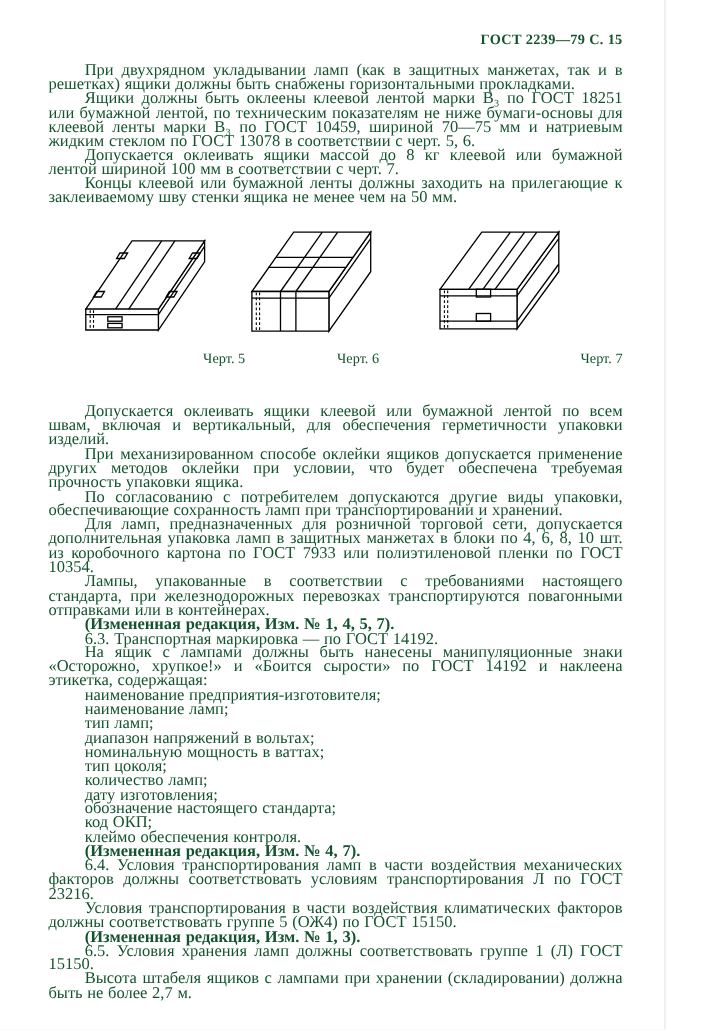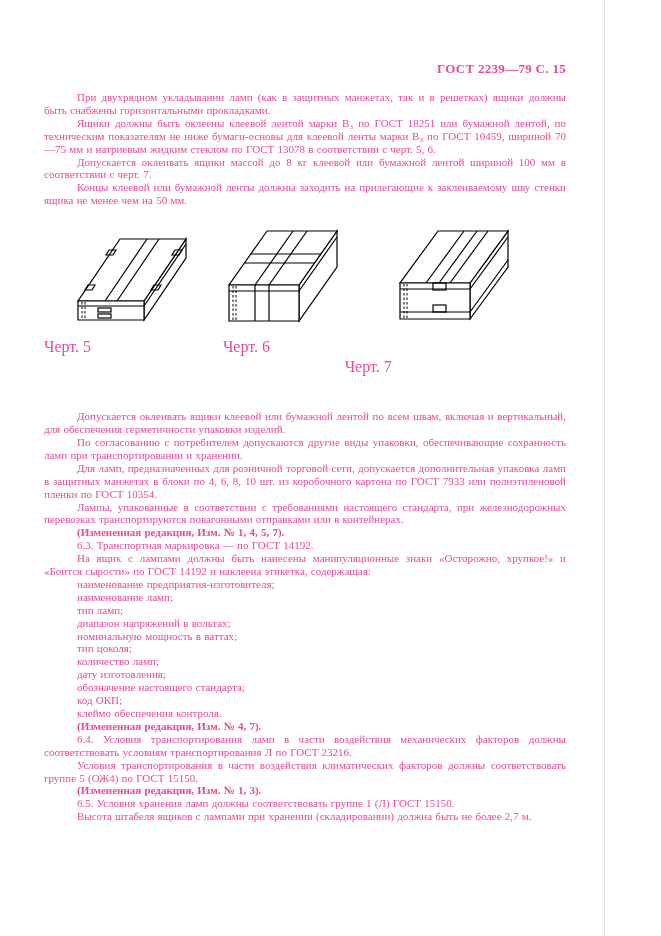--- a/index.html
+++ b/index.html
@@ -1,57 +1,57 @@
 <!DOCTYPE html>
 <html><head>
 <meta charset="utf-8">
 <style>
   html,body{margin:0;padding:0;background:#ffffff;}
   .page{
     position:relative;
     width:604px;height:936px;
     background:#ffffff;
     box-sizing:border-box;
-    padding:61px 38px 0 44px;
+    padding:28px 38px 0 44px;
     font-family:"Liberation Serif","DejaVu Serif",serif;
-    color:#ec4899;
+    color:#14532d;
     outline:1px solid #e4e4e4;
     overflow:hidden;
   }
   .hdr{
     text-align:right;
     font-weight:bold;
     font-size:13px;
     letter-spacing:0.3px;
     margin:0 0 14px 0;
   }
   .para{
-    font-size:11px;
+    font-size:15px;
     line-height:12.9px;
     text-align:justify;
     text-indent:33px;
     margin:0;
     word-spacing:0.5px;
   }
   .para.bold{font-weight:bold;}
   .figures{
     display:flex;
     margin:10px 0 34px 0;
   }
   figure{margin:0;display:flex;flex-direction:column;}
   .fig-1{width:194px;}
   .fig-2{width:132px;}
-  .fig-3{width:240px;gap:20px;}
+  .fig-3{width:240px;}
   .art{
     height:114px;
     display:flex;align-items:flex-end;justify-content:center;
   }
   figcaption{
-    text-align:left;
-    font-size:16px;
+    text-align:right;
+    font-size:13px;
     margin-top:7px;
   }
   svg{display:block;}
   svg .ln{fill:none;stroke:#000;stroke-width:1.2;stroke-linejoin:miter;}
   svg .face{fill:#ffffff;stroke:#000;stroke-width:1.2;stroke-linejoin:miter;}
   svg .dash{fill:none;stroke:#000;stroke-width:1;stroke-dasharray:2.5 2;}
 </style>
 </head>
 <body>
 
@@ -131,20 +131,21 @@
           <path class="dash" d="M11,65 V99"></path>
         </svg>
       </div>
       <figcaption>Черт. 7</figcaption>
     </figure>
 
   </div>
 
   <div>
       <p class="para">Допускается оклеивать ящики клеевой или бумажной лентой по всем швам, включая и вертикальный, для обеспечения герметичности упаковки изделий.</p>
+      <p class="para">При механизированном способе оклейки ящиков допускается применение других методов оклейки при условии, что будет обеспечена требуемая прочность упаковки ящика.</p>
       <p class="para">По согласованию с потребителем допускаются другие виды упаковки, обеспечивающие сохранность ламп при транспортировании и хранении.</p>
       <p class="para">Для ламп, предназначенных для розничной торговой сети, допускается дополнительная упаковка ламп в защитных манжетах в блоки по 4, 6, 8, 10 шт. из коробочного картона по ГОСТ 7933 или полиэтиленовой пленки по ГОСТ 10354.</p>
       <p class="para">Лампы, упакованные в соответствии с требованиями настоящего стандарта, при железнодорожных перевозках транспортируются повагонными отправками или в контейнерах.</p>
       <p class="para bold">(Измененная редакция, Изм. № 1, 4, 5, 7).</p>
       <p class="para">6.3. Транспортная маркировка — по ГОСТ 14192.</p>
       <p class="para">На ящик с лампами должны быть нанесены манипуляционные знаки «Осторожно, хрупкое!» и «Боится сырости» по ГОСТ 14192 и наклеена этикетка, содержащая:</p>
       <p class="para">наименование предприятия-изготовителя;</p>
       <p class="para">наименование ламп;</p>
       <p class="para">тип ламп;</p>
       <p class="para">диапазон напряжений в вольтах;</p>

